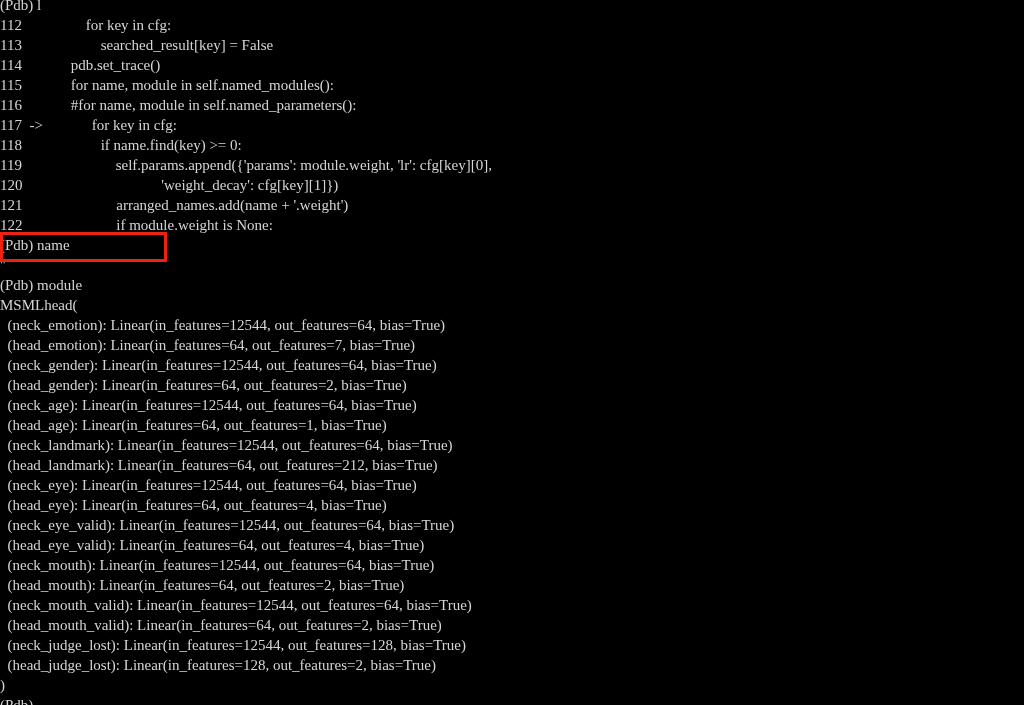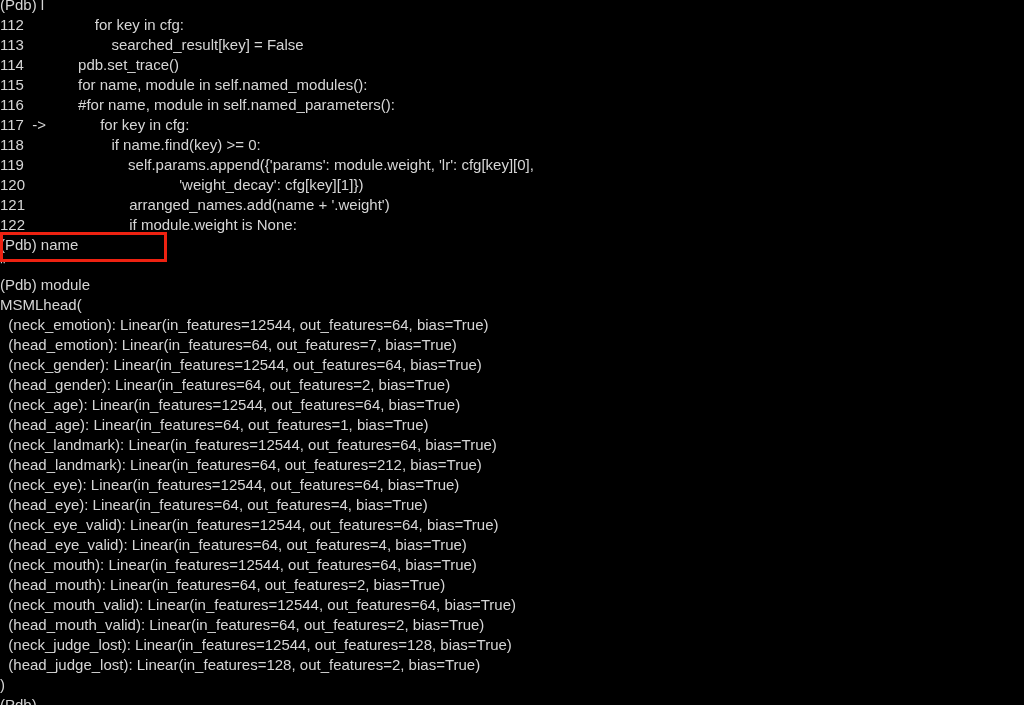--- a/index.html
+++ b/index.html
@@ -12,21 +12,21 @@
     height: 705px;
     overflow: hidden;
     font-family: "DejaVu Sans Mono", "Liberation Mono", monospace;
   }
   #terminal {
     position: relative;
     width: 1024px;
     height: 705px;
     background: #000000;
     color: #d6d6d6;
-    font-family: Liberation Sans, sans-serif;
+    font-family: Liberation Serif, serif;
     font-size: 15px;
     line-height: 20px;
     
     padding-top: 0px;
     box-sizing: border-box;
   }
   .screen {
     position: absolute;
     top: -5px;
     left: 0;

